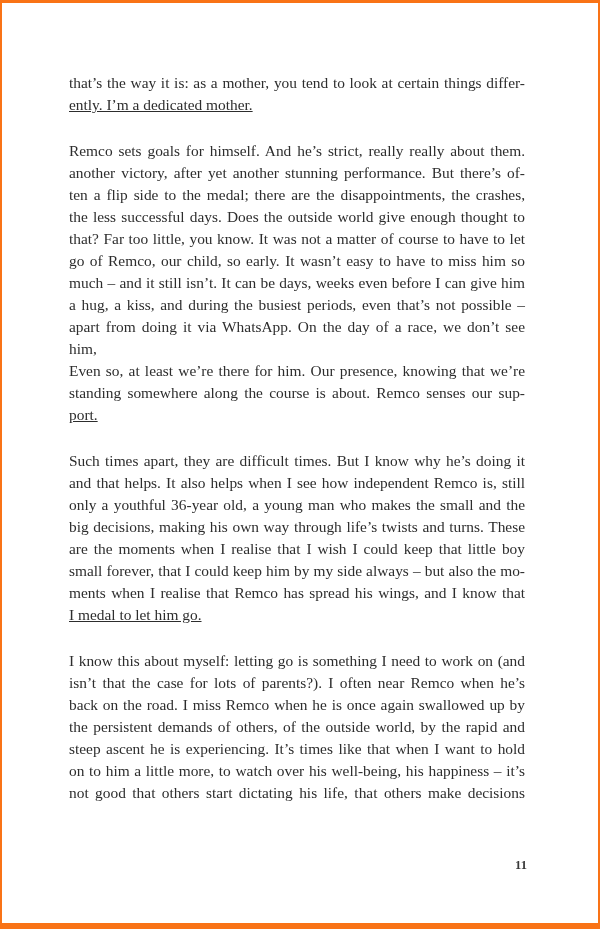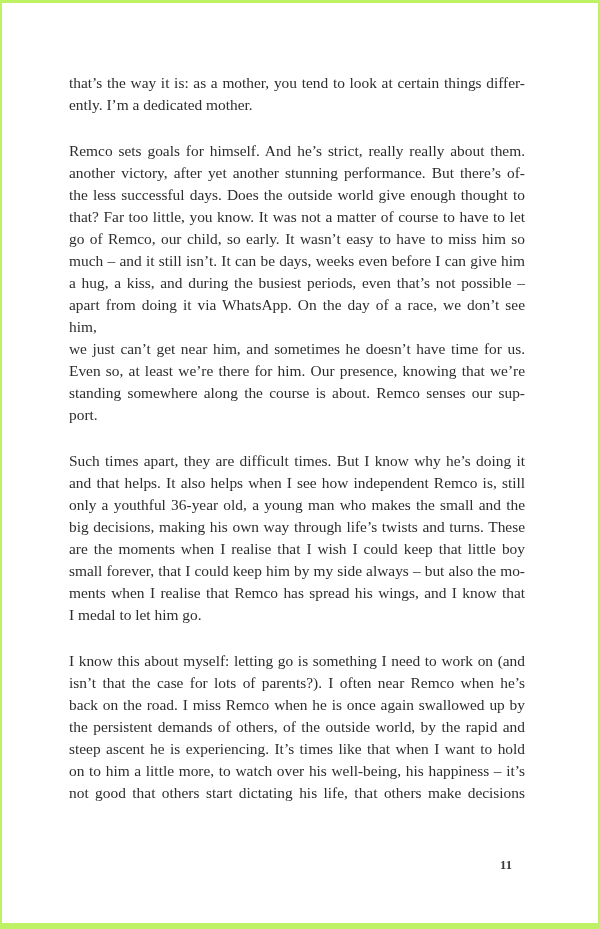--- a/index.html
+++ b/index.html
@@ -4,21 +4,21 @@
 <style>
   html, body {
     margin: 0;
     padding: 0;
     background: #111;
   }
   .screen {
     position: relative;
     width: 600px;
     height: 929px;
-    background: #bef264;
+    background: #f97316;
     overflow: hidden;
     font-family: "Liberation Serif", "DejaVu Serif", serif;
   }
   .page {
     position: absolute;
     left: 2px;
     top: 3px;
     right: 2px;
     bottom: 6px;
     background: #ffffff;
@@ -38,24 +38,25 @@
   .paragraph:last-child {
     margin-bottom: 9px;
   }
   .line {
     text-align: justify;
     text-align-last: justify;
     white-space: normal;
   }
   .line-last {
     text-align-last: left;
+    text-decoration: underline;
   }
   .page-number {
     position: absolute;
-    left: 494px;
+    left: 509px;
     top: 855px;
     width: 20px;
     text-align: center;
     color: #3a3a3a;
     font-size: 12.5px;
     font-weight: 700;
     line-height: 14px;
   }
 </style>
 </head>
@@ -64,27 +65,27 @@
 <div class="screen">
   <div class="page">
     <div class="text-block">
         <div class="paragraph">
           <div class="line">that’s the way it is: as a mother, you tend to look at certain things differ-</div>
           <div class="line line-last">ently. I’m a dedicated mother.</div>
         </div>
         <div class="paragraph">
           <div class="line">Remco sets goals for himself. And he’s strict, really really about them.</div>
           <div class="line">another victory, after yet another stunning performance. But there’s of-</div>
+          <div class="line">ten a flip side to the medal; there are the disappointments, the crashes,</div>
           <div class="line">the less successful days. Does the outside world give enough thought to</div>
           <div class="line">that? Far too little, you know. It was not a matter of course to have to let</div>
           <div class="line">go of Remco, our child, so early. It wasn’t easy to have to miss him so</div>
           <div class="line">much – and it still isn’t. It can be days, weeks even before I can give him</div>
           <div class="line">a hug, a kiss, and during the busiest periods, even that’s not possible –</div>
           <div class="line">apart from doing it via WhatsApp. On the day of a race, we don’t see him,</div>
-          <div class="line">we just can’t get near him, and sometimes he doesn’t have time for us.</div>
           <div class="line">Even so, at least we’re there for him. Our presence, knowing that we’re</div>
           <div class="line">standing somewhere along the course is about. Remco senses our sup-</div>
           <div class="line line-last">port.</div>
         </div>
         <div class="paragraph">
           <div class="line">Such times apart, they are difficult times. But I know why he’s doing it</div>
           <div class="line">and that helps. It also helps when I see how independent Remco is, still</div>
           <div class="line">only a youthful 36-year old, a young man who makes the small and the</div>
           <div class="line">big decisions, making his own way through life’s twists and turns. These</div>
           <div class="line">are the moments when I realise that I wish I could keep that little boy</div>

